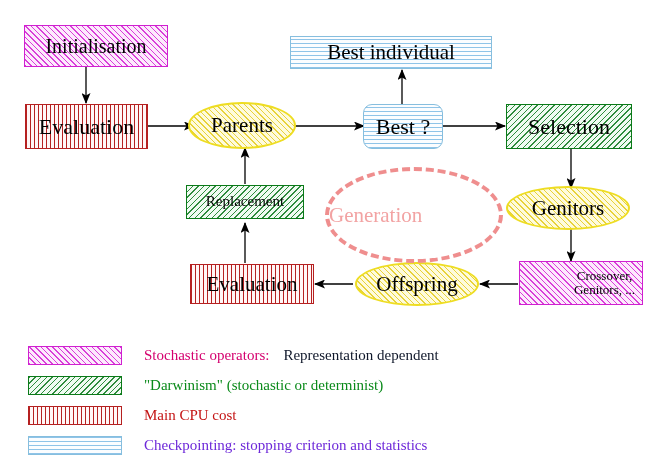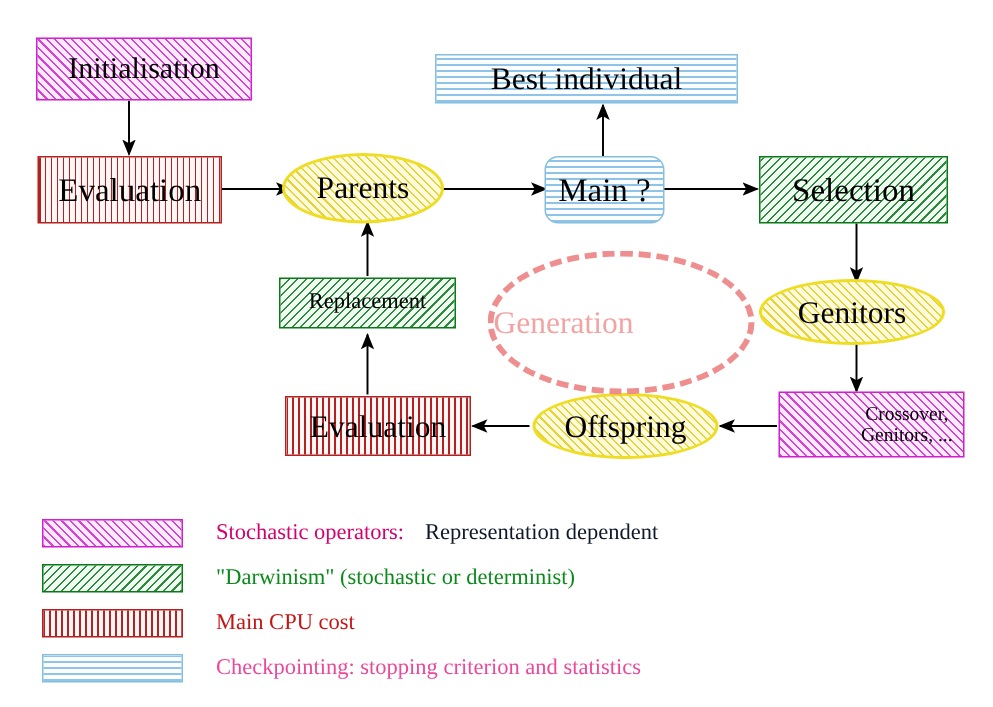--- a/index.html
+++ b/index.html
@@ -49,21 +49,21 @@
 
   
   #legend{position:absolute;left:0;top:336px;width:662px;height:135px;}
   .leg-row{position:absolute;left:0;display:flex;align-items:center;height:22px;}
   .swatch{width:94px;height:19px;margin-left:28px;box-sizing:border-box;}
   .leg-text{margin-left:22px;white-space:nowrap;font-size:15px;font-weight:normal;}
   .t-magenta{color:#d4006e;}
   .t-gold{color:#0f172a;}
   .t-green{color:#0a8a1a;}
   .t-red{color:#c41414;}
-  .t-lblue{color:#ec4899;}
+  .t-lblue{color:#6d28d9;}
 </style>
 </head>
 <body>
 
 <div id="stage">
 
   <svg class="arrows" viewBox="0 0 662 471">
     <defs>
       <marker id="ah" markerWidth="11" markerHeight="9" refX="10" refY="4.5" orient="auto" markerUnits="userSpaceOnUse">
         <path d="M0,0 L11,4.5 L0,9 L2.5,4.5 Z" fill="#000"></path>
@@ -105,21 +105,21 @@
 
   <div class="node hatch-yellow ellipse" style="left:188px;top:102px;width:108px;height:47px;font-size:21px;">
     <span>Parents</span>
   </div>
 
   <div class="node hatch-blue" style="left:290px;top:36px;width:202px;height:33px;font-size:21px;">
     <span>Best individual</span>
   </div>
 
   <div class="node hatch-blue rounded" style="left:363px;top:104px;width:80px;height:45px;font-size:22px;">
-    <span>Main ?</span>
+    <span>Best ?</span>
   </div>
 
   <div class="node hatch-green" style="left:506px;top:104px;width:126px;height:45px;font-size:22px;">
     <span>Selection</span>
   </div>
 
   <div class="node hatch-yellow ellipse" style="left:506px;top:186px;width:124px;height:44px;font-size:21px;">
     <span>Genitors</span>
   </div>
 

